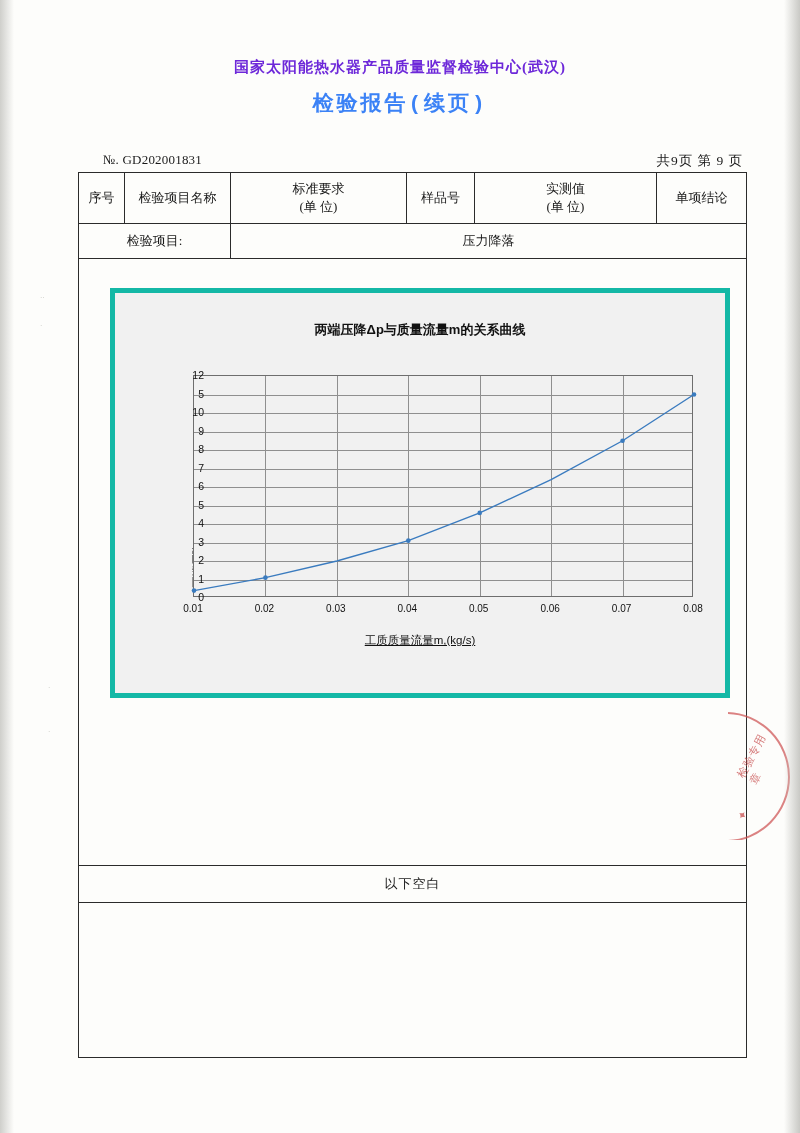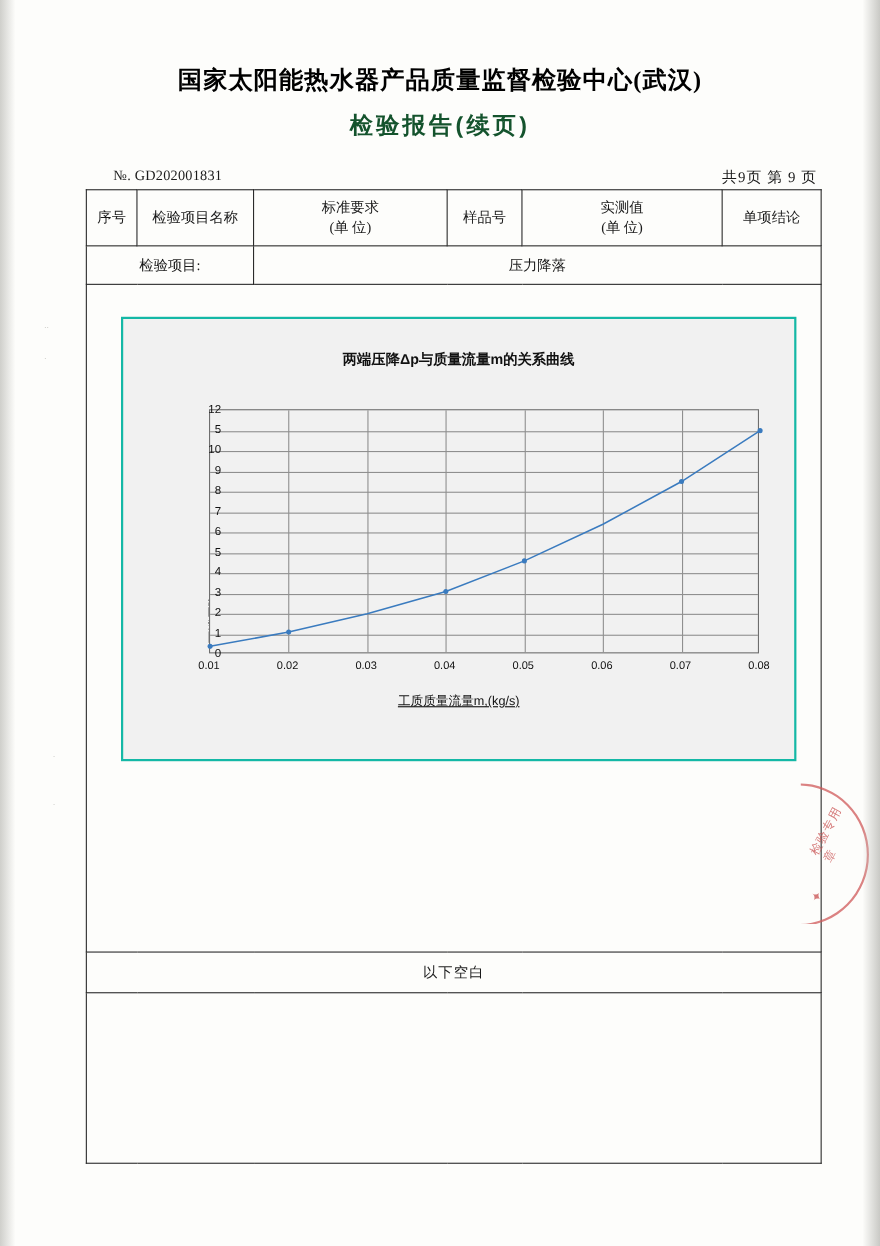--- a/index.html
+++ b/index.html
@@ -42,31 +42,31 @@
 
   .title-block {
     position: absolute;
     left: 0; top: 58px;
     width: 800px;
     text-align: center;
   }
   .title-main {
     font-family: "Liberation Serif", serif;
     font-weight: bold;
-    font-size: 22px;
+    font-size: 15px;
     letter-spacing: 1px;
-    color: #000000;
+    color: #6d28d9;
   }
   .title-sub {
-    font-family: Liberation Sans, sans-serif;
+    font-family: Liberation Mono, monospace;
     font-weight: bold;
     font-size: 21px;
     letter-spacing: 3px;
     margin-top: 12px;
-    color: #14532d;
+    color: #3b82f6;
   }
 
   .no-line {
     position: absolute;
     left: 103px;
     top: 152px;
     font-size: 13px;
     letter-spacing: 0.2px;
   }
   .page-count {
@@ -109,21 +109,21 @@
   .tail-row td { height: 148px; }
 
   
   .chart-box {
     position: absolute;
     left: 110px;
     top: 288px;
     width: 610px;
     height: 400px;
     background: #f1f1f1;
-    border: 2px solid #14b8a6;
+    border: 5px solid #14b8a6;
   }
   .chart-title {
     position: absolute;
     left: 0; top: 28px;
     width: 610px;
     text-align: center;
     font-family: "Liberation Sans", sans-serif;
     font-weight: bold;
     font-size: 13px;
     color: #111;

